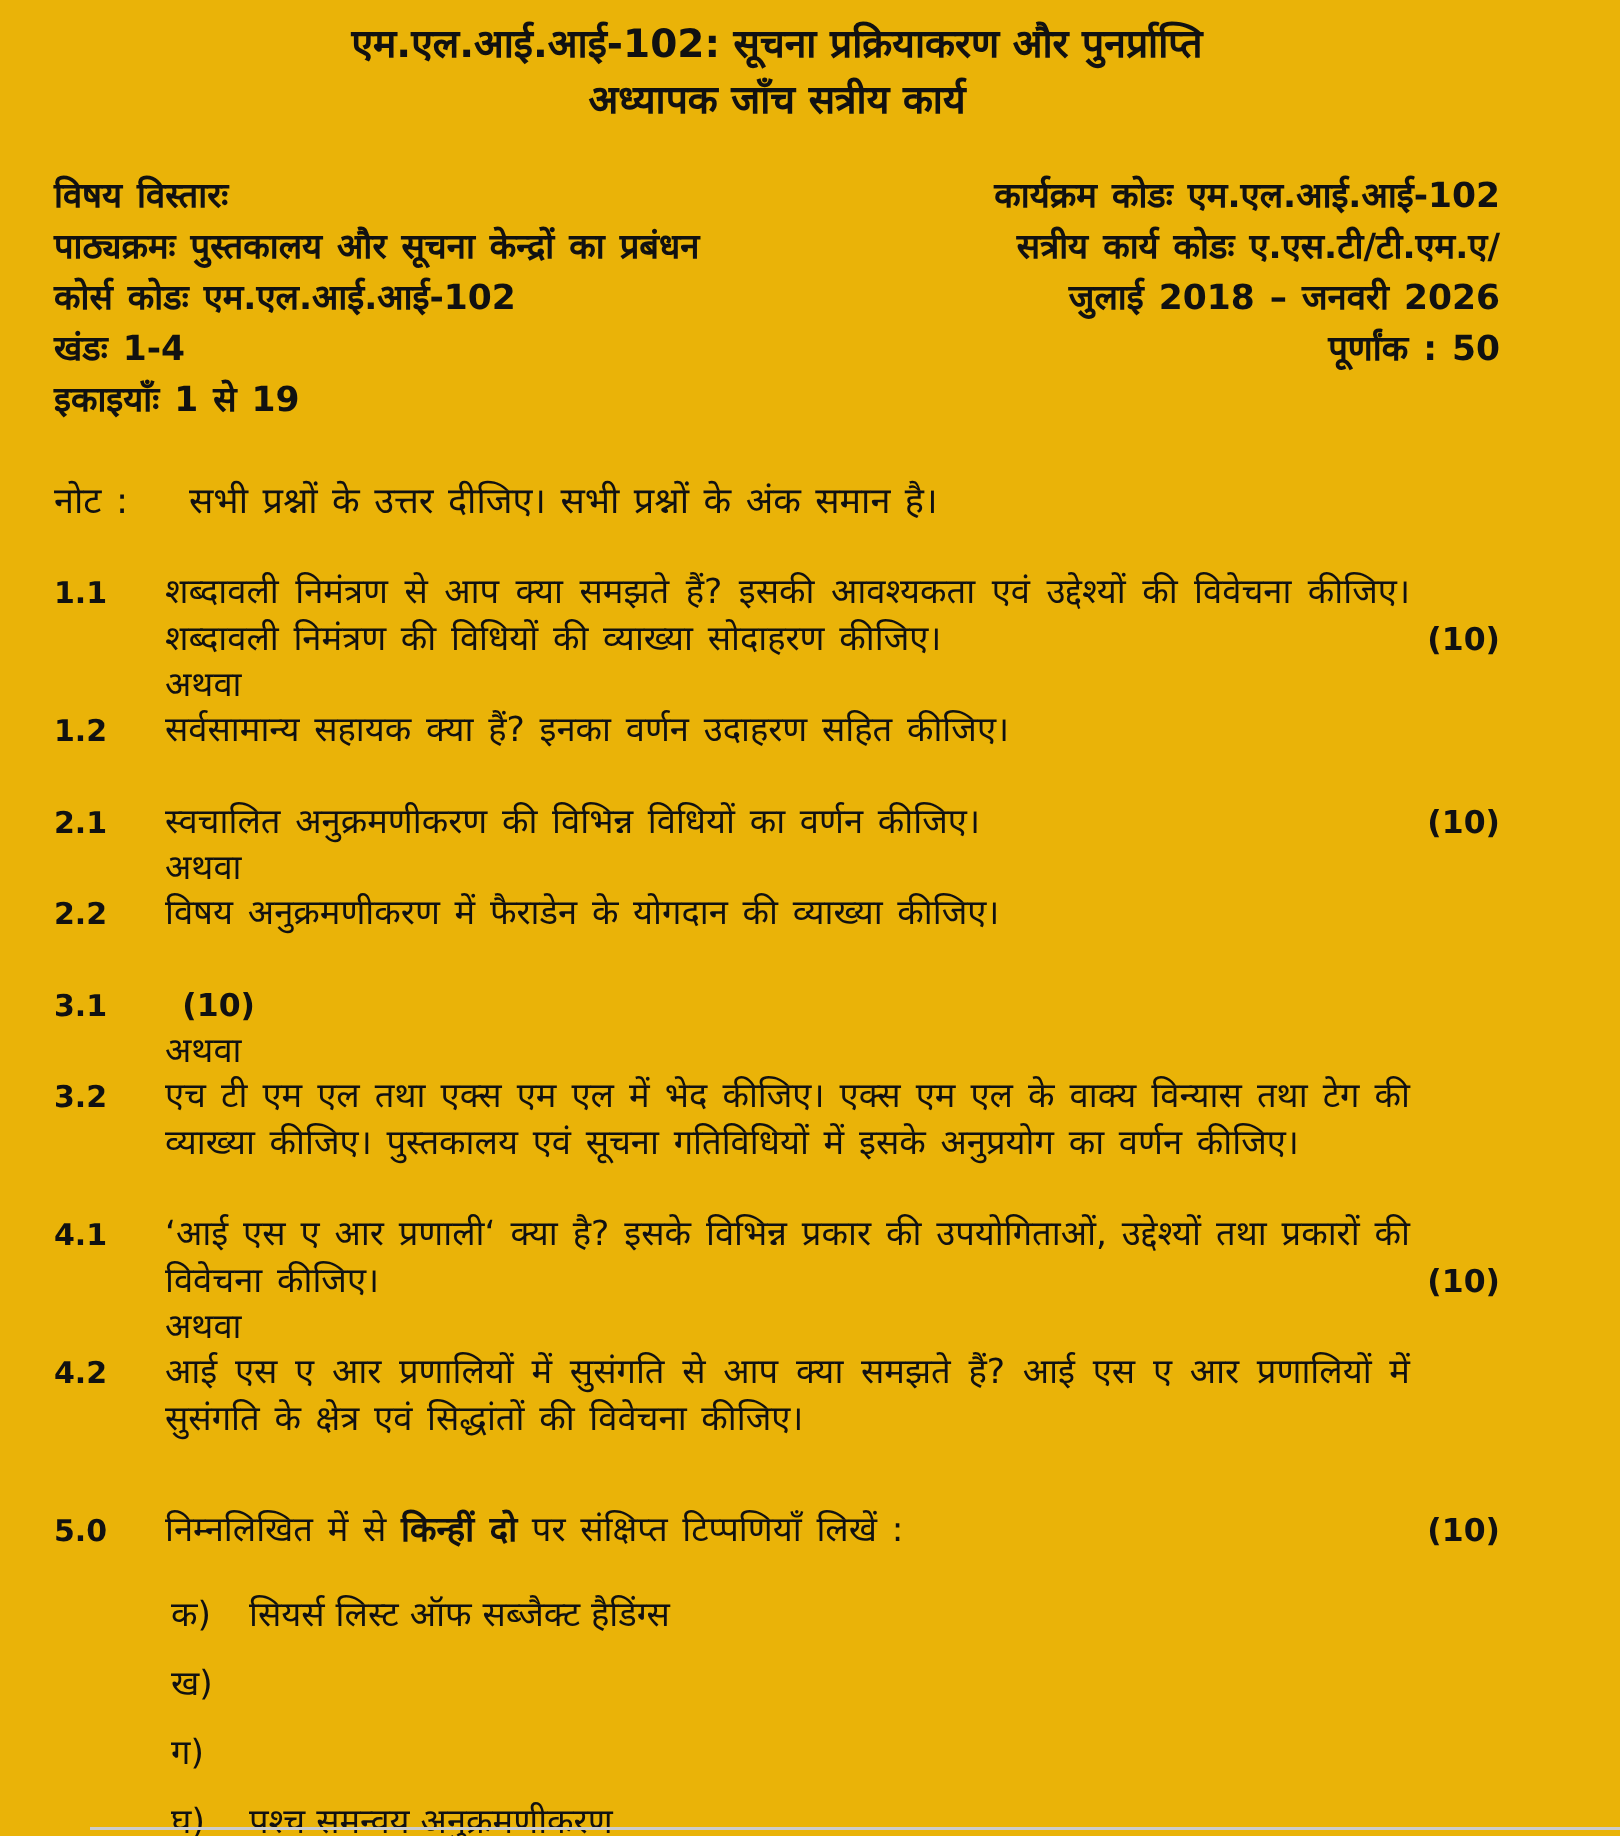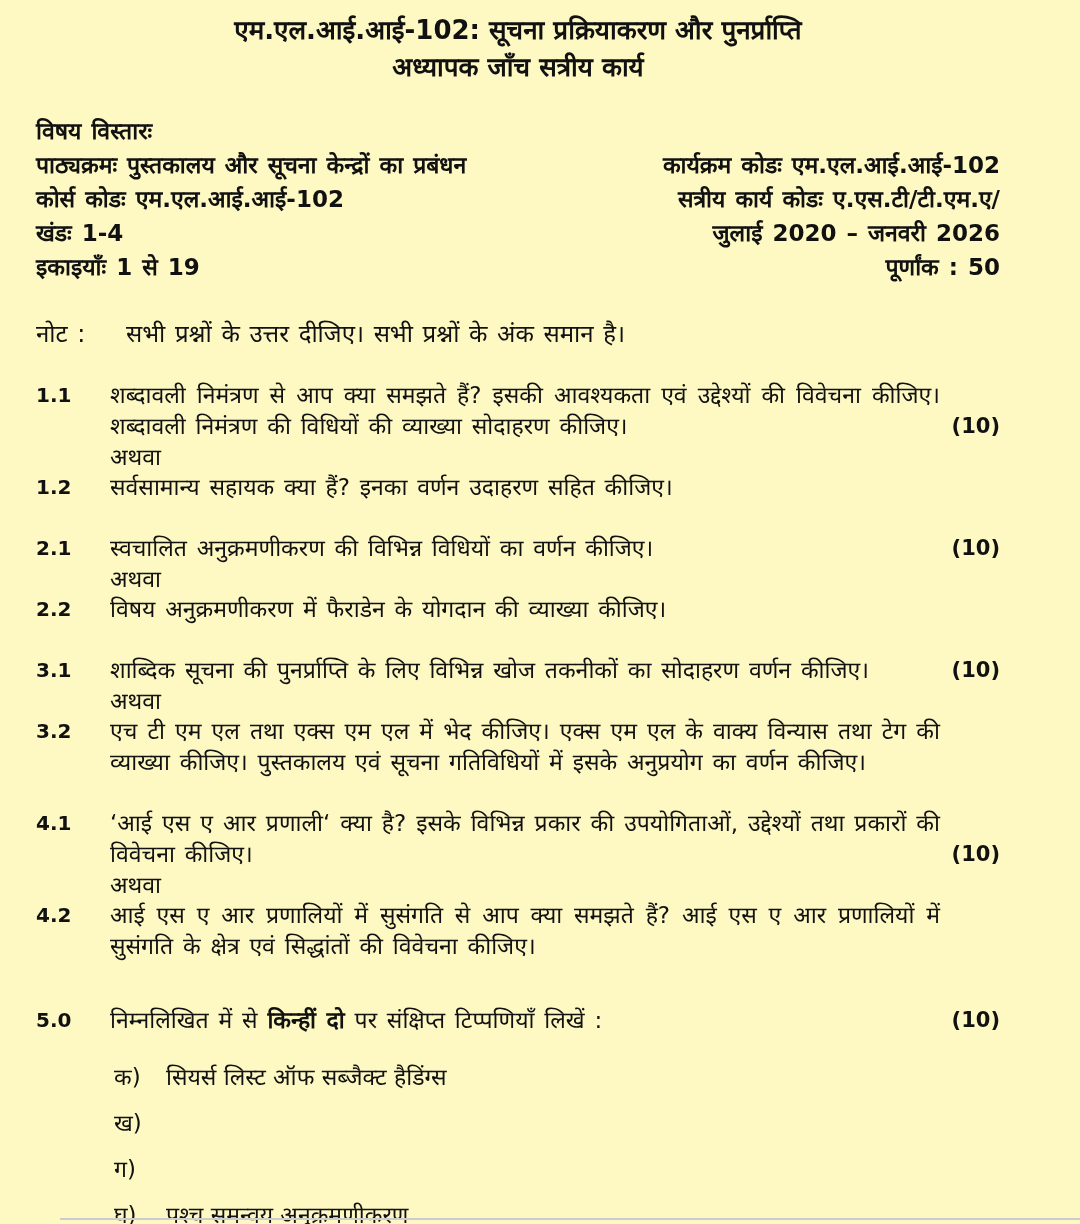--- a/index.html
+++ b/index.html
@@ -1,32 +1,31 @@
 <!DOCTYPE html>
 <html><head>
 <meta charset="utf-8">
 <style>
   html, body { margin: 0; padding: 0; background: #ffffff; }
   .page {
     position: relative;
     width: 1080px;
     height: 1224px;
     box-sizing: border-box;
-    background: #fef9c3;
+    background: #eab308;
     color: #111111;
     font-family: "DejaVu Sans", "Liberation Sans", sans-serif;
     padding: 12px 80px 0 36px;
     overflow: hidden;
   }
   .doc-header { text-align: center; font-weight: bold; font-size: 26px; line-height: 37px; }
   .meta {
     display: flex; justify-content: space-between;
     margin-top: 28px; font-weight: bold; font-size: 23px; line-height: 34px;
     word-spacing: 2px;
-    align-items: flex-end;
   }
   .meta-right { text-align: right; }
   .note { display: flex; margin-top: 34px; font-weight: normal; font-size: 24px; line-height: 32px; word-spacing: 2px; }
   .note-label { width: 90px; flex: none; }
   .q-group { margin-top: 30px; }
   .q-group-5 { margin-top: 43px; }
   .q-row { display: flex; }
   .q-num { width: 74px; flex: none; font-size: 20px; font-weight: 600; padding-top: 3px; font-family: "DejaVu Sans", "Liberation Sans", sans-serif; }
   .q-body { flex: 1; font-size: 23px; line-height: 31px; text-align: justify; word-spacing: 2.5px; }
   .q-marks { width: 60px; flex: none; align-self: flex-end; text-align: right; font-size: 21px; font-weight: 700; line-height: 31px; }
@@ -56,21 +55,21 @@
     <div class="meta-left">
       <div>विषय विस्तारः</div>
       <div>पाठ्यक्रमः पुस्तकालय और सूचना केन्द्रों का प्रबंधन</div>
       <div>कोर्स कोडः एम.एल.आई.आई-102</div>
       <div>खंडः 1-4</div>
       <div>इकाइयाँः 1 से 19</div>
     </div>
     <div class="meta-right">
       <div>कार्यक्रम कोडः एम.एल.आई.आई-102</div>
       <div>सत्रीय कार्य कोडः ए.एस.टी/टी.एम.ए/</div>
-      <div>जुलाई 2020 – जनवरी 2026</div>
+      <div>जुलाई 2018 – जनवरी 2026</div>
       <div>पूर्णांक : 50</div>
     </div>
   </section>
 
   <div class="note">
     <span class="note-label">नोट :</span>
     <span class="note-text">सभी प्रश्नों के उत्तर दीजिए। सभी प्रश्नों के अंक समान है।</span>
   </div>
 
   <div class="q-group">
@@ -97,21 +96,20 @@
     <div class="q-row">
       <div class="q-num">2.2</div>
       <div class="q-body">विषय अनुक्रमणीकरण में फैराडेन के योगदान की व्याख्या कीजिए।</div>
       <div class="q-marks"></div>
     </div>
   </div>
 
   <div class="q-group">
     <div class="q-row">
       <div class="q-num">3.1</div>
-      <div class="q-body">शाब्दिक सूचना की पुनर्प्राप्ति के लिए विभिन्न खोज तकनीकों का सोदाहरण वर्णन कीजिए।</div>
       <div class="q-marks">(10)</div>
     </div>
     <div class="or-row">अथवा</div>
     <div class="q-row">
       <div class="q-num">3.2</div>
       <div class="q-body">एच टी एम एल तथा एक्स एम एल में भेद कीजिए। एक्स एम एल के वाक्य विन्यास तथा टेग की व्याख्या कीजिए। पुस्तकालय एवं सूचना गतिविधियों में इसके अनुप्रयोग का वर्णन कीजिए।</div>
       <div class="q-marks"></div>
     </div>
   </div>
 

